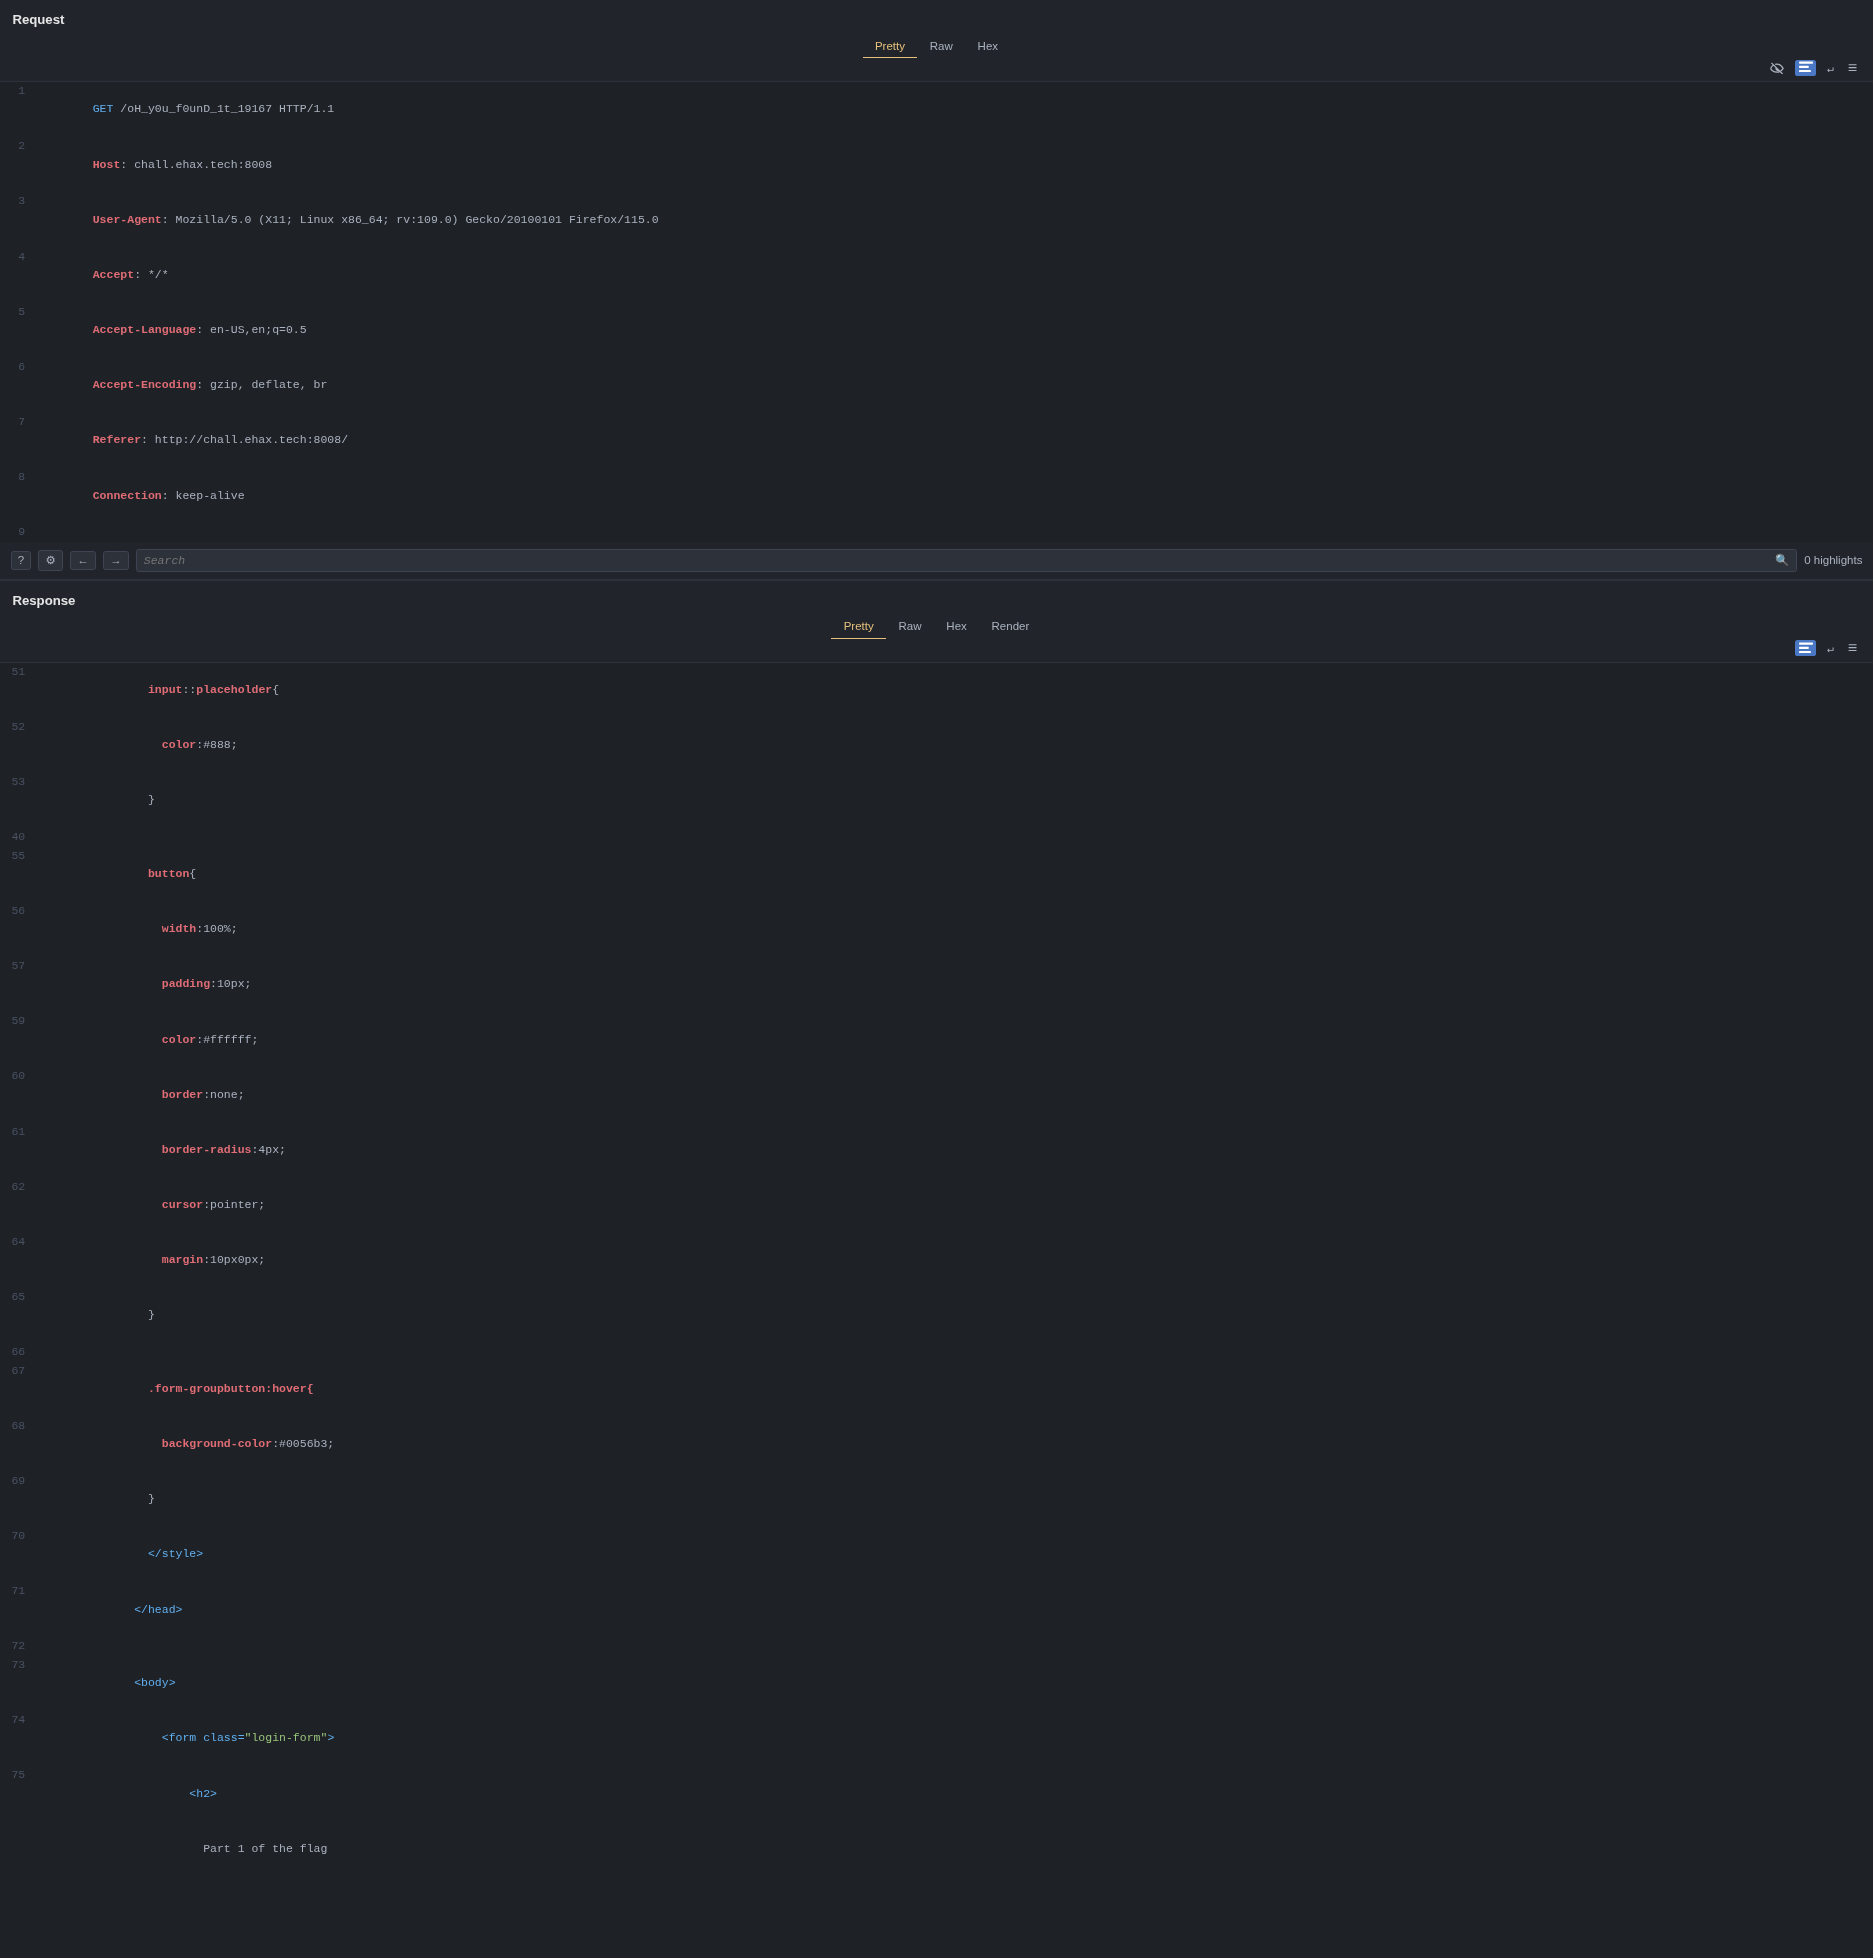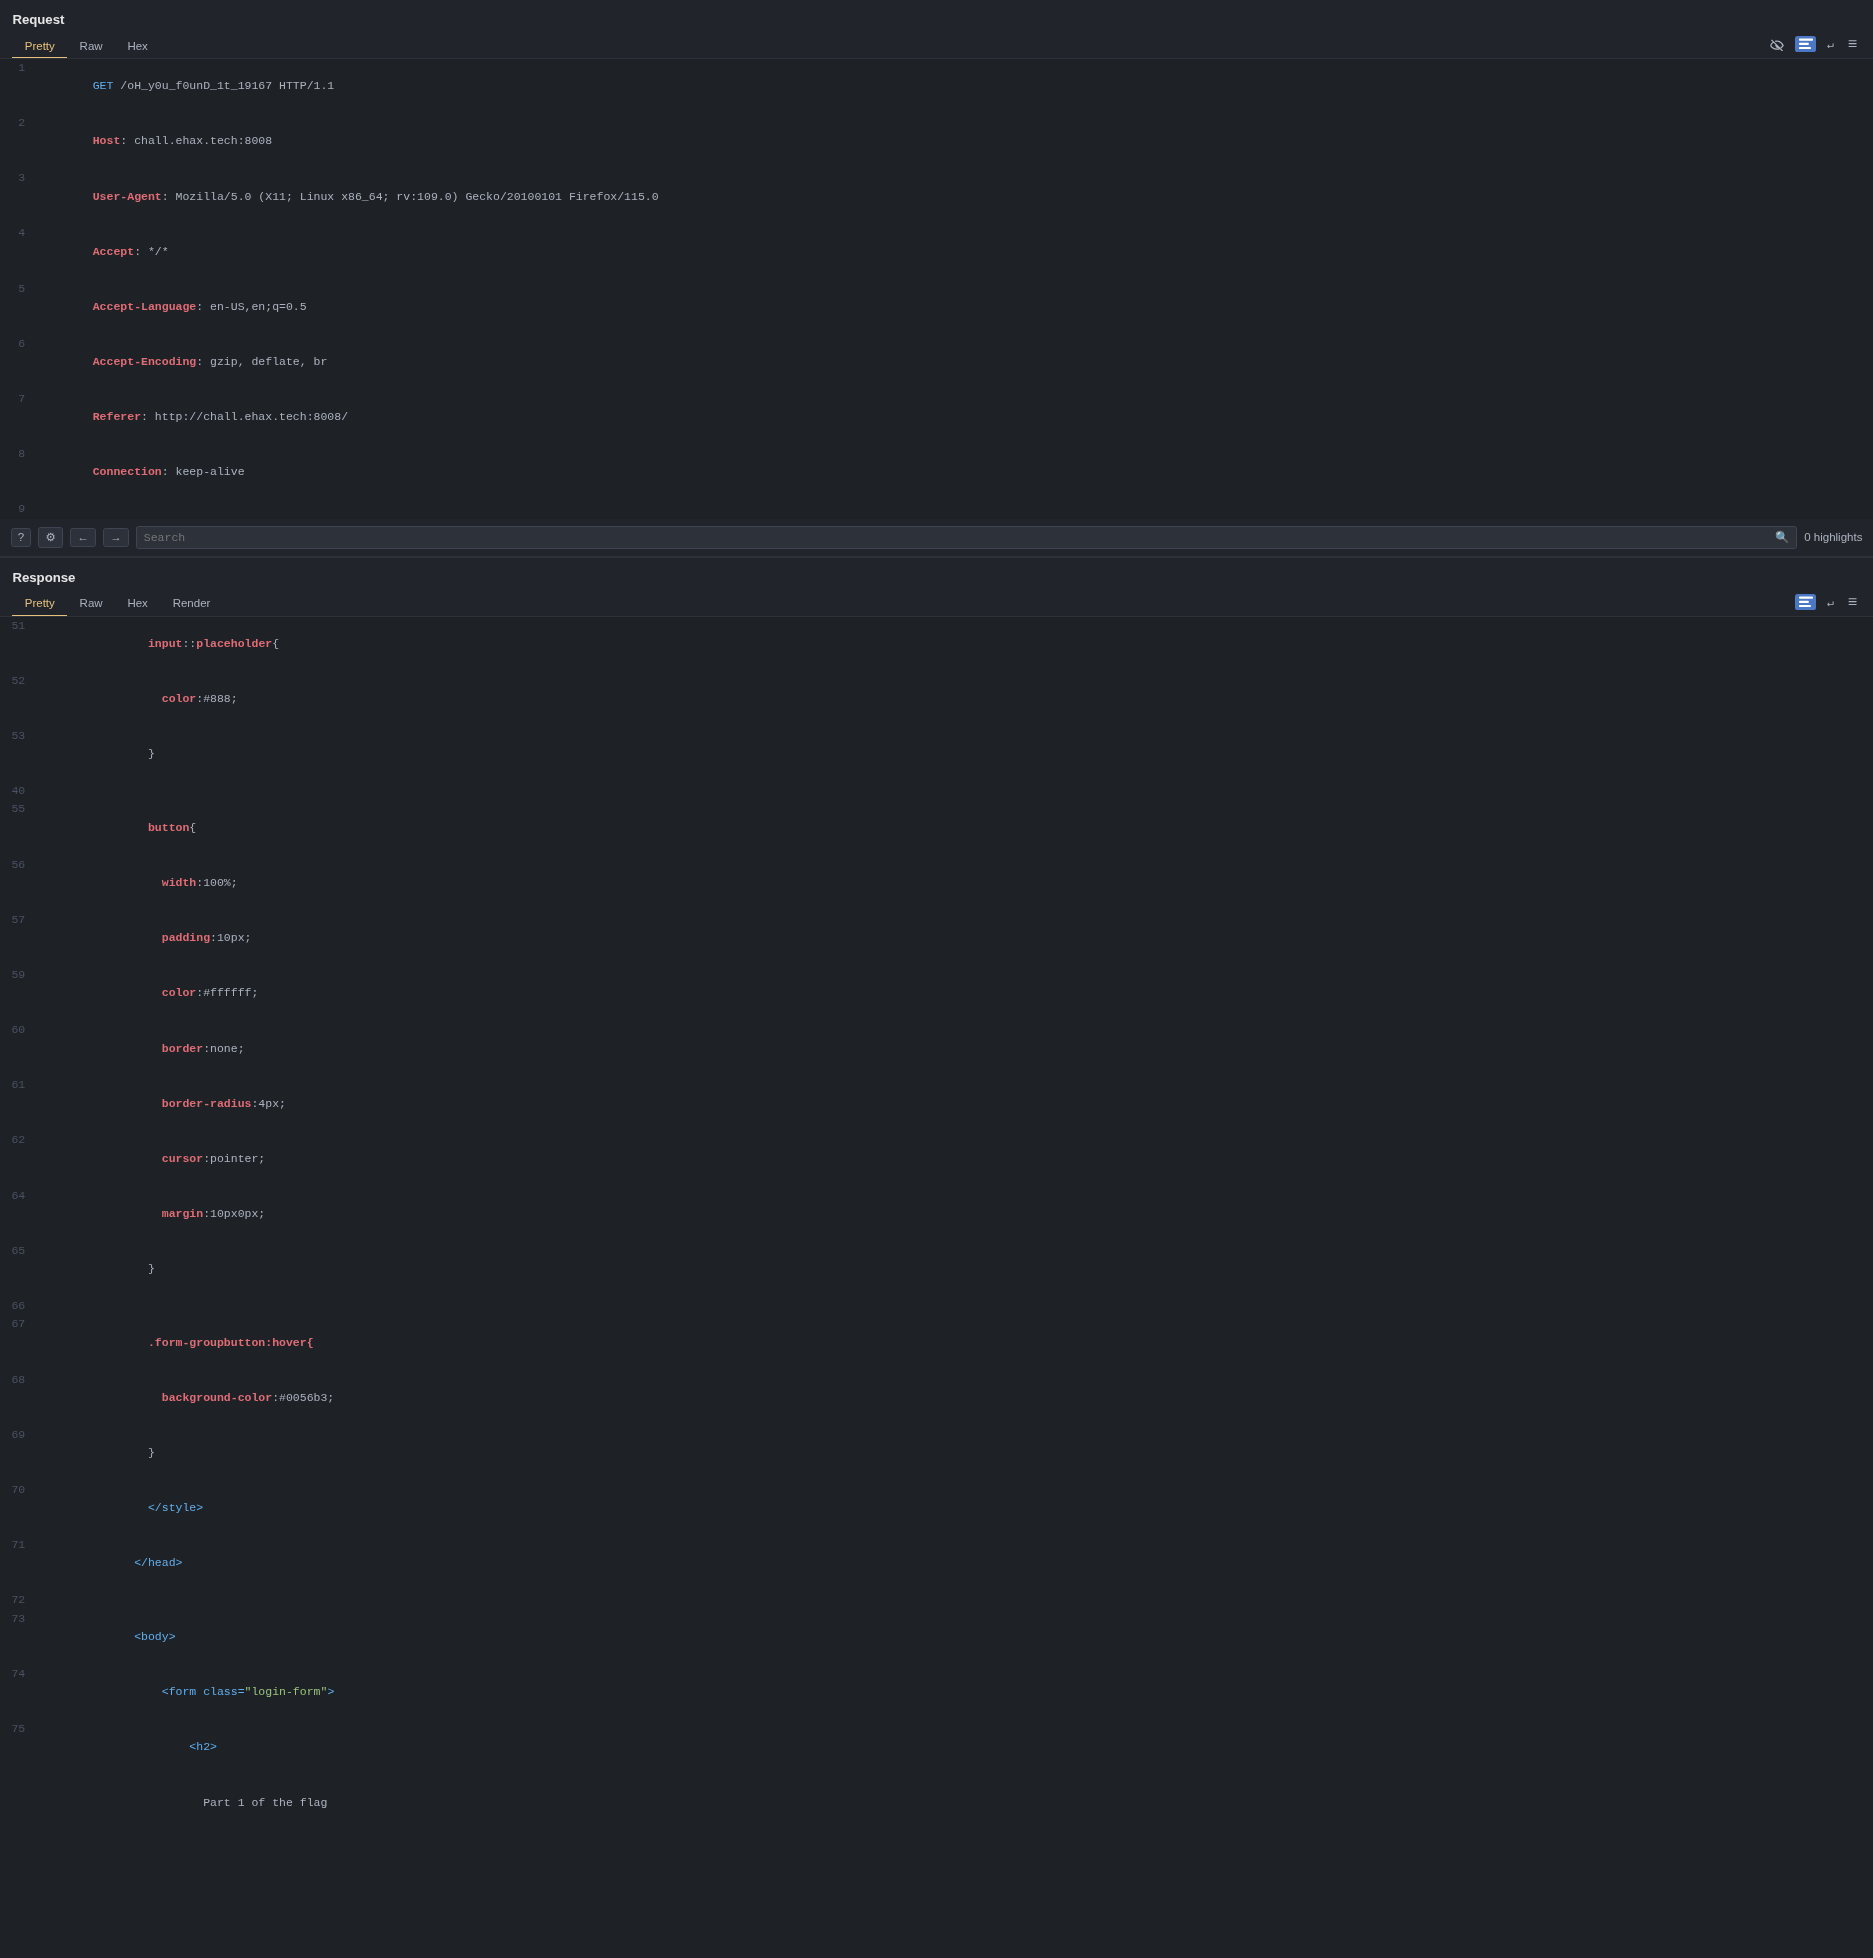--- a/index.html
+++ b/index.html
@@ -106,20 +106,21 @@
     }
 
     .search-input-wrap input {
       background: none;
       border: none;
       outline: none;
       color: #abb2bf;
       font-size: 11.5px;
       width: 100%;
       font-family: inherit;
+      font-style: italic;
     }
 
     .search-icon {
       color: #6b7280;
       font-size: 11.5px;
       margin-left: 3.5px;
     }
 
     .highlights-count {
       color: #abb2bf;
@@ -158,20 +159,21 @@
 
     
     .c-white { color: #abb2bf; }
     .c-blue { color: #61afef; margin-top: 10px; }
     .c-red { color: #e06c75; font-weight: bold; }
     .c-green { color: #98c379; }
 
     .tabs-row {
       display: flex;
       align-items: center;
+      flex-direction: column;
     }
 
     .request-panel {
       border-bottom: 1.8px solid #2c313a;
     }
   </style>
 </head>
 <body>
 
 <div class="panel request-panel">

